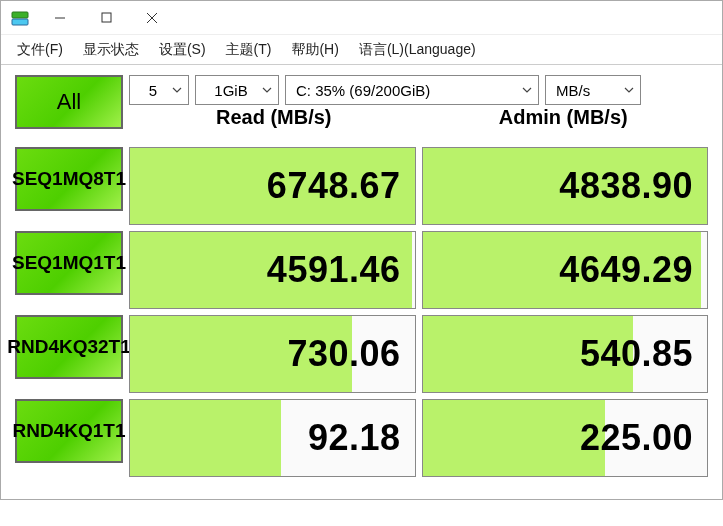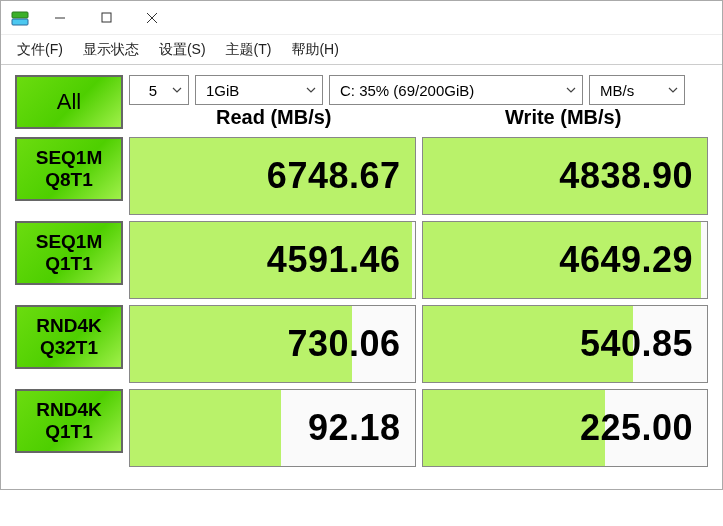--- a/index.html
+++ b/index.html
@@ -50,37 +50,37 @@
     display: flex; align-items: center;
     background: #fff; font-size: 15px;
     position: relative; padding: 0 22px 0 10px;
   }
   .sel .chev {
     position: absolute; right: 6px; top: 50%;
     transform: translateY(-50%);
     display: inline-flex;
   }
   .sel-runs   { width: 60px; justify-content: center; }
-  .sel-size   { width: 128px; }
+  .sel-size   { width: 84px; justify-content: center; }
   .sel-drive  { width: 254px; }
   .sel-unit   { width: 96px; }
   .header-row {
     display: flex; height: 24px; align-items: flex-end;
-    margin-top: 0px; margin-bottom: 2px;
+    margin-top: 0px; margin-bottom: 12px;
   }
   .col-head {
     flex: 1; text-align: center;
     font-weight: 700; font-size: 20px; color: #000;
   }
   .test-row { display: flex; gap: 6px; margin-top: 6px; }
   .test-btn {
     width: 108px; height: 64px;
     background: linear-gradient(135deg, #6bdc0f 0%, #4ecf00 55%, #a0f04a 100%);
     border: 2px solid #666;
-    display: flex; flex-direction: column;
+    display: flex; flex-direction: row;
     align-items: center; justify-content: center;
     font-weight: 700; color: #000;
     line-height: 1.15;
   }
   .test-btn .l1 { font-size: 19px; }
   .test-btn .l2 { font-size: 19px; }
   .val-cell {
     flex: 1; height: 78px;
     border: 1px solid #888;
     background: linear-gradient(to right, #b9f26a 0%, #b9f26a var(--fill,50%), #fafafa var(--fill,50%), #fafafa 100%);
@@ -122,20 +122,21 @@
       </div>
     </div>
   </div>
 
   <div class="menubar">
     <span class="menu-item">文件(F)</span>
     <span class="menu-item">显示状态</span>
     <span class="menu-item">设置(S)</span>
     <span class="menu-item">主题(T)</span>
     <span class="menu-item">帮助(H)</span>
+    <span class="menu-item">语言(L)(Language)</span>
   </div>
 
   <div class="content">
 
     <div class="top-row">
       <div class="btn-all">
         <span>All</span>
       </div>
       <div style="flex:1; display:flex; flex-direction:column; gap:0;">
         <div class="selects-row">
@@ -167,21 +168,21 @@
             <span>MB/s</span>
             <span class="chev">
                 <svg width="10" height="6">
                   <path d="M1 1 L5 5 L9 1" fill="none" stroke="#444" stroke-width="1.2"></path>
                 </svg>
               </span>
           </div>
         </div>
         <div class="header-row">
           <div class="col-head">Read (MB/s)</div>
-          <div class="col-head">Write (MB/s)</div>
+          <div class="col-head">Admin (MB/s)</div>
         </div>
       </div>
     </div>
 
     <div id="tests-container">
         <div class="test-row">
           <div class="test-btn">
             <span class="l1">SEQ1M</span>
             <span class="l2">Q8T1</span>
           </div>

